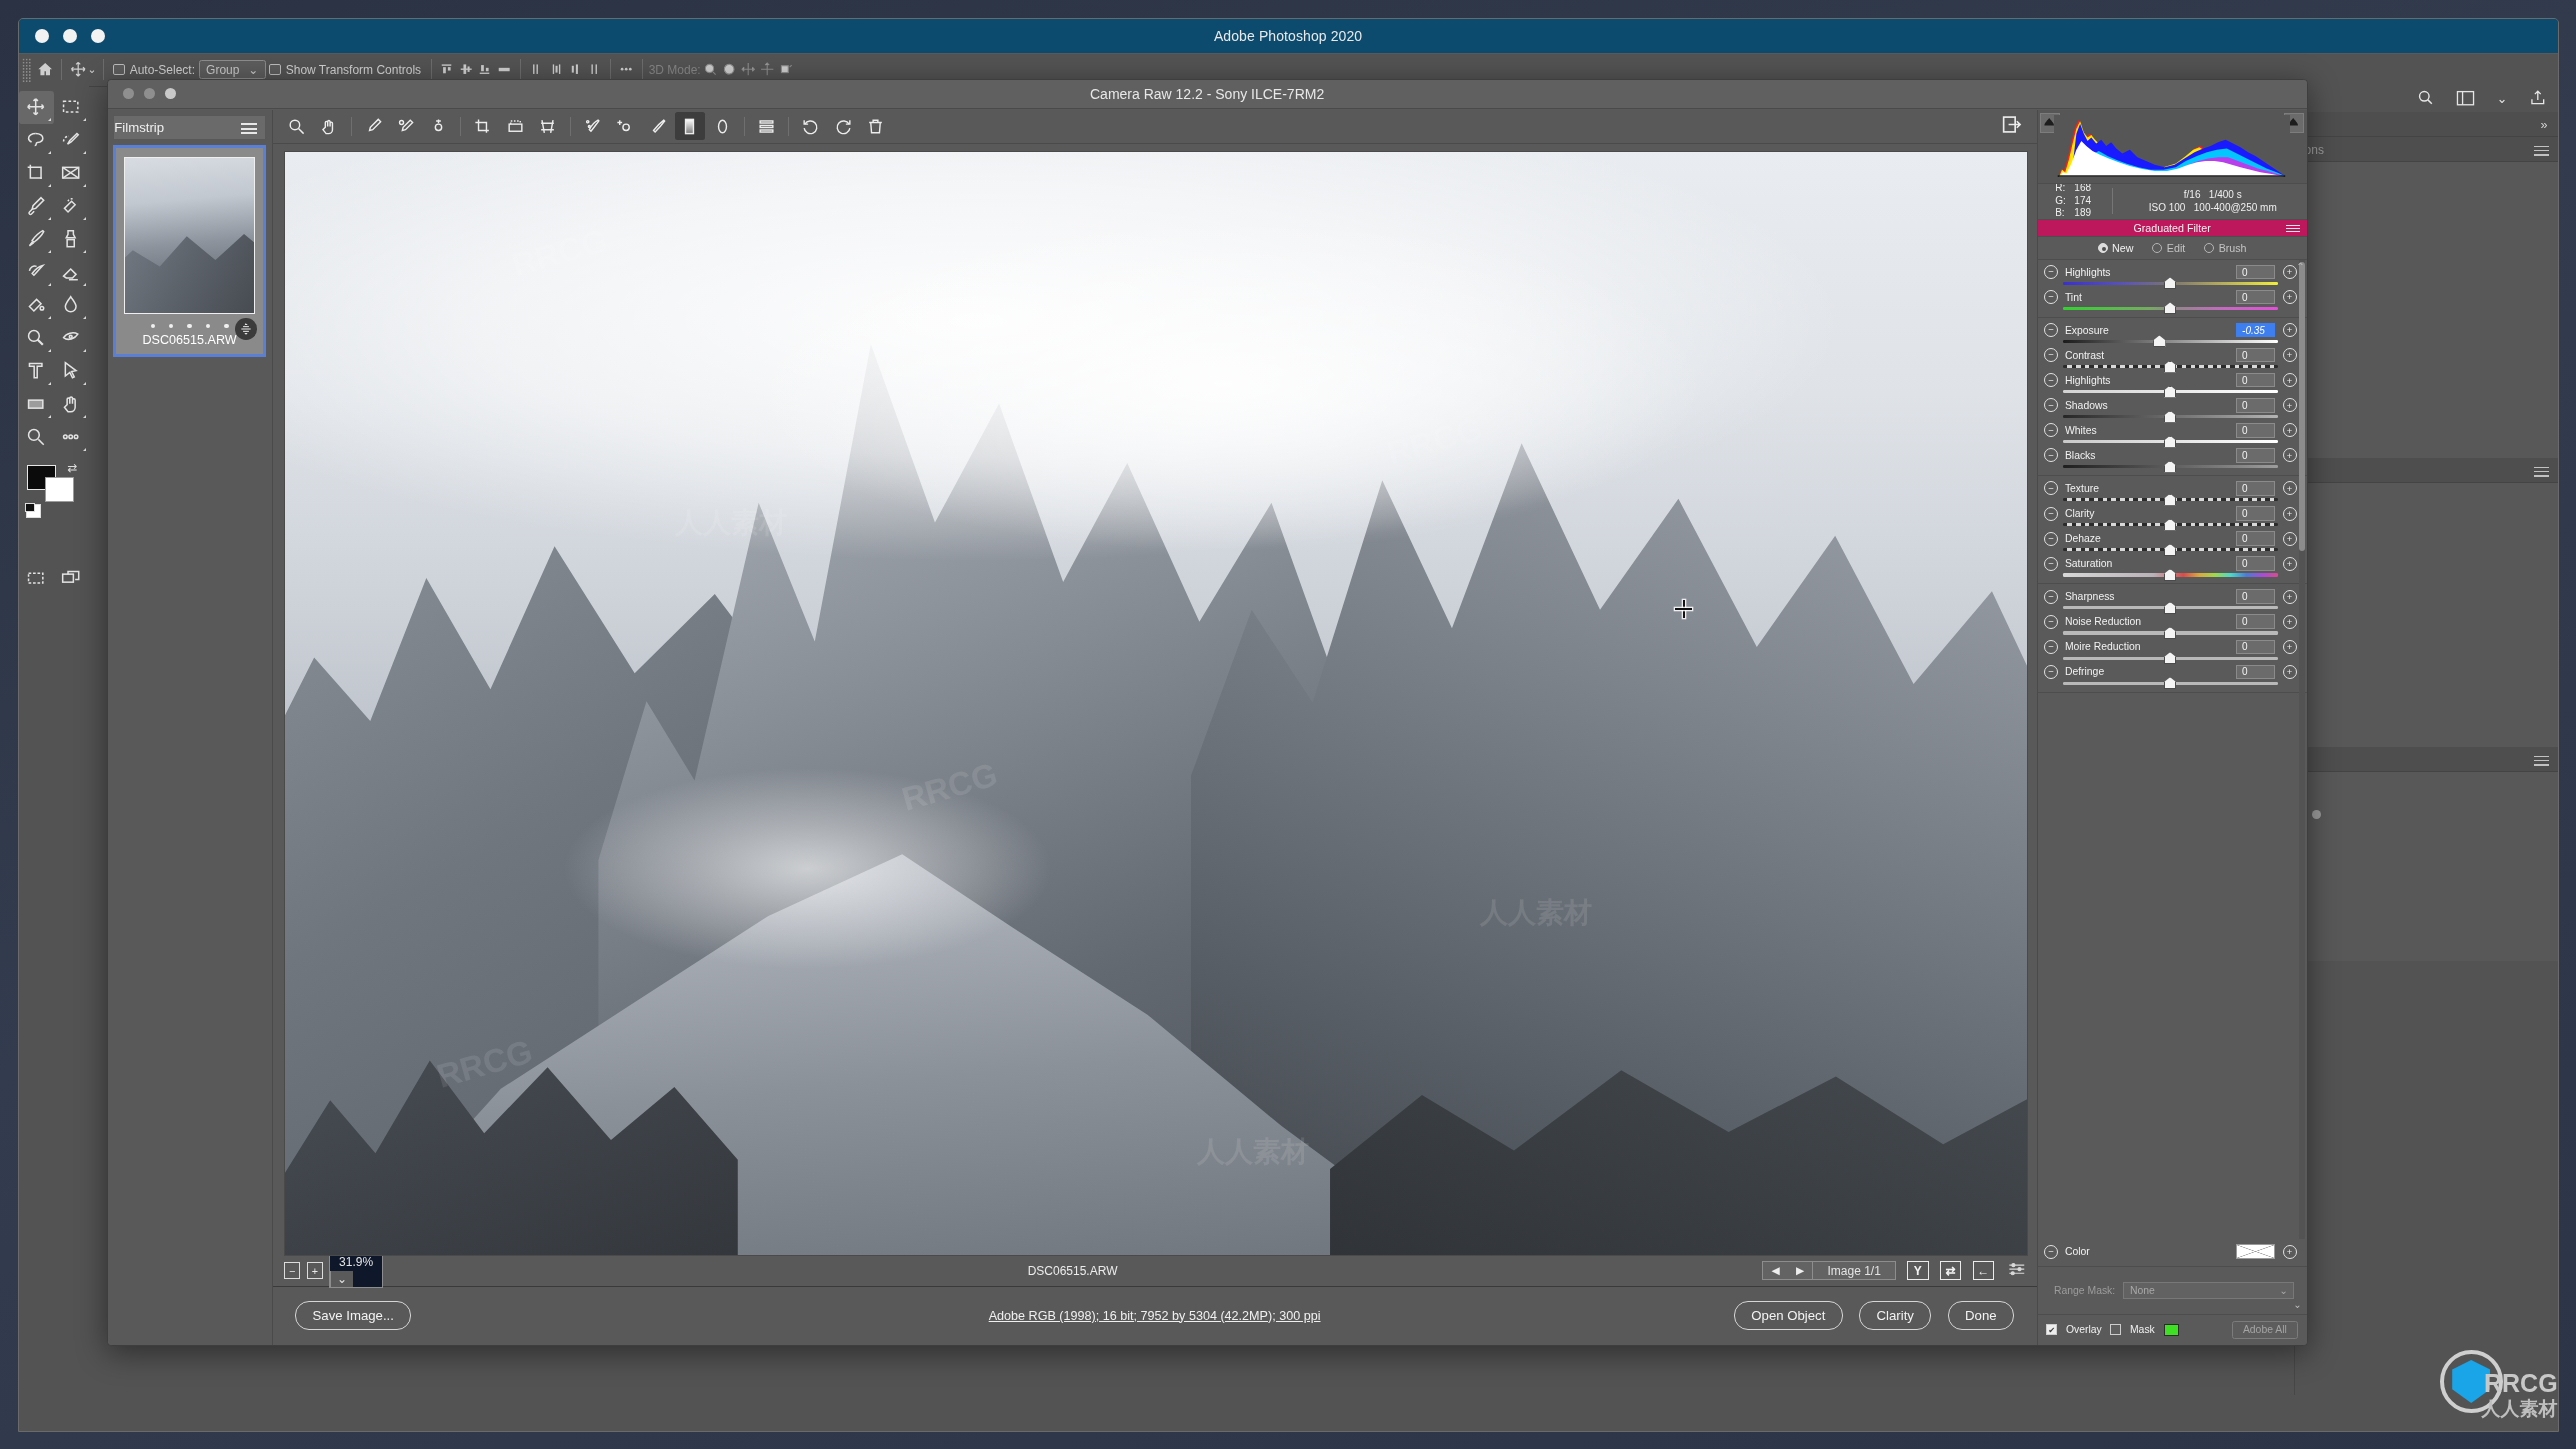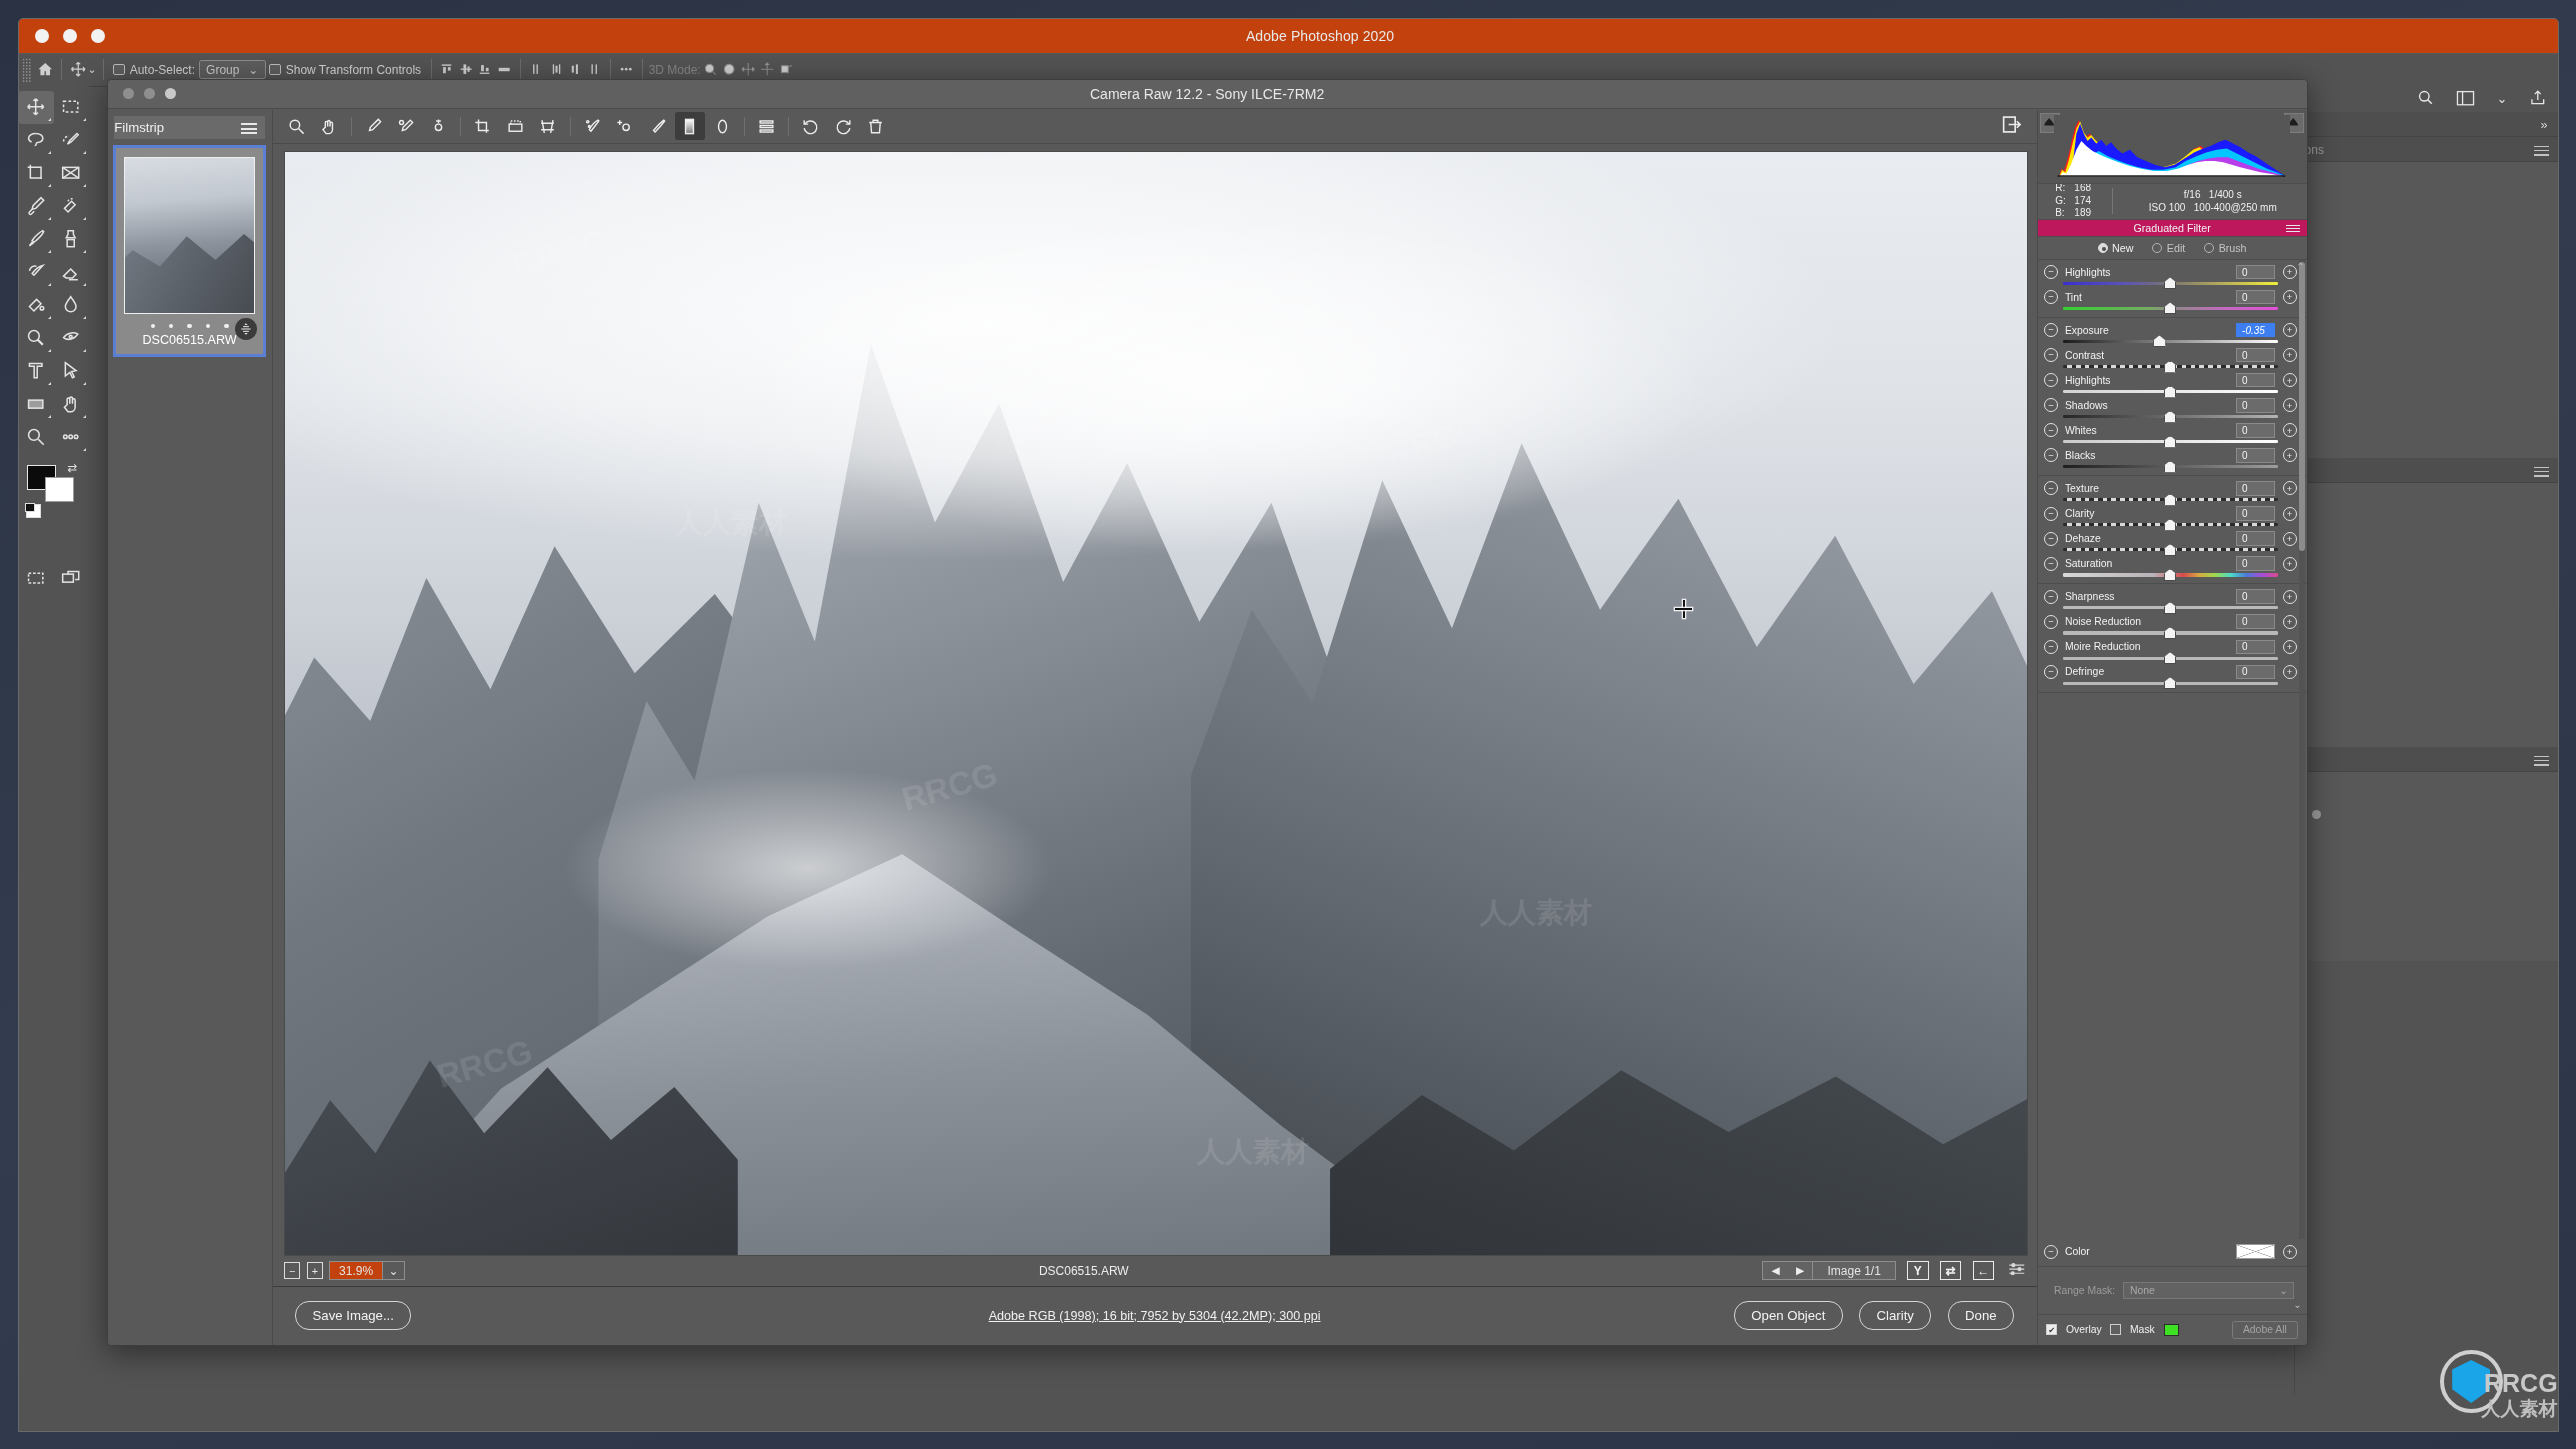--- a/index.html
+++ b/index.html
@@ -15,23 +15,22 @@
     position:absolute; inset:0;
     background: linear-gradient(160deg,#2a3243 0%,#333c4e 45%,#2c3547 100%);
   }
   
   #ps-window {
     position:absolute; left:17.6px; top:17.6px; width:2541px; height:1414px;
     background:#535353; border:0.6px solid #6a6a6a; border-radius:5px 5px 0 0;
     overflow:hidden;
   }
   #ps-titlebar {
-    height:35px; background:#c2410c; position:relative;
+    height:35px; background:#0c4a6e; position:relative;
     border-bottom:0.6px solid #5a5a5a;
-    padding-left:32px;
   }
   .traffic { position:absolute; top:10.7px; display:flex; gap:14px; left:16.4px; }
   .traffic i { width:14px; height:14px; border-radius:50%; background:#f2f2f2; display:block; }
   #ps-title {
     position:absolute; width:100%; text-align:center; top:9.4px;
     color:#e9e9e9; font-size:14px; letter-spacing:0.1px;
   }
   
   #ps-optionsbar {
     height:33px; background:#535353; display:flex; align-items:center;
@@ -128,21 +127,21 @@
   #crosshair:before,#crosshair:after{content:"";position:absolute;background:#111;
     box-shadow:0 0 0 1.3px rgba(255,255,255,.85);}
   #crosshair:before{left:8.2px;top:0;width:1.9px;height:17.6px;}
   #crosshair:after{left:0;top:8.2px;width:17.6px;height:1.9px;}
   #cr-status {
     height:31px; display:flex; align-items:center; padding:0 11.3px; gap:6.3px;
     color:#e4e4e4; font-size:12px; border-bottom:0.6px solid #3a3a3a;
   }
   .zbtn { width:16.4px;height:16.4px;border:0.9px solid #dcdcdc; color:#e9e9e9; font-size:10.7px;
     display:flex;align-items:center;justify-content:center; }
-  .zbox { border:0.6px solid #8d8d8d; background:#c2410c; display:flex; align-items:flex-start; }
+  .zbox { border:0.6px solid #8d8d8d; background:#0f172a; display:flex; align-items:flex-start;flex-direction:column; }
   .zbox span { padding:1.3px 8.8px; font-size:12px; }
   .zbox .cv { padding:1.3px 5.7px; border-left:0.6px solid #8d8d8d; background:#5a5a5a; }
   #cr-filename { flex:1; text-align:center; font-size:12px; color:#ececec; }
   .navbox { display:flex; align-items:center; border:0.6px solid #8d8d8d; background:#636363; }
   .navbox .arr { padding:1.3px 8.2px; color:#eee; font-size:10.7px; }
   .navbox .lbl { padding:1.3px 14px; border-left:0.6px solid #8d8d8d; font-size:12px; }
   .sqbtn { width:21.4px;height:19px;border:1.3px solid #ececec; display:flex;align-items:center;justify-content:center;
     color:#f2f2f2; font-size:12px; font-weight:bold; margin-left:5px;}
   #cr-footer {
     height:58px; display:flex; align-items:center; padding:0 22.6px; position:relative;

